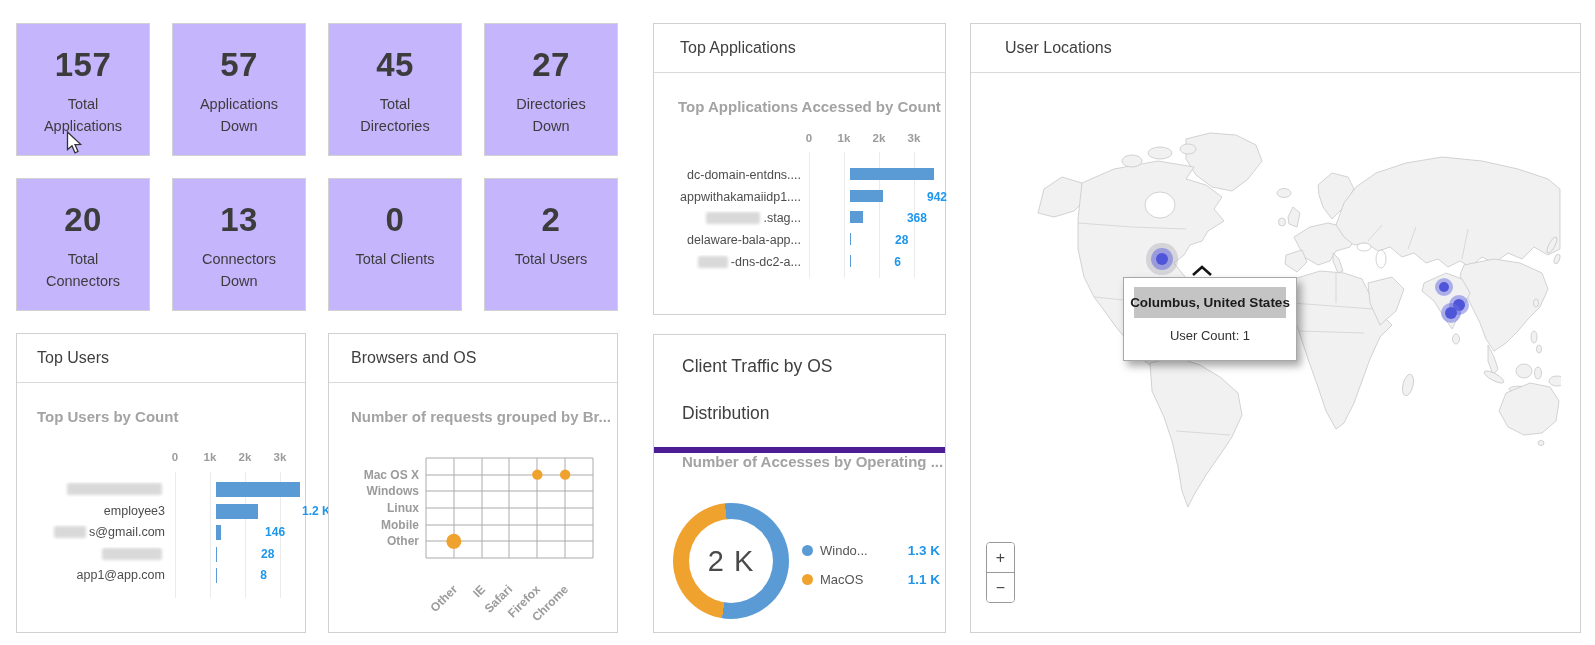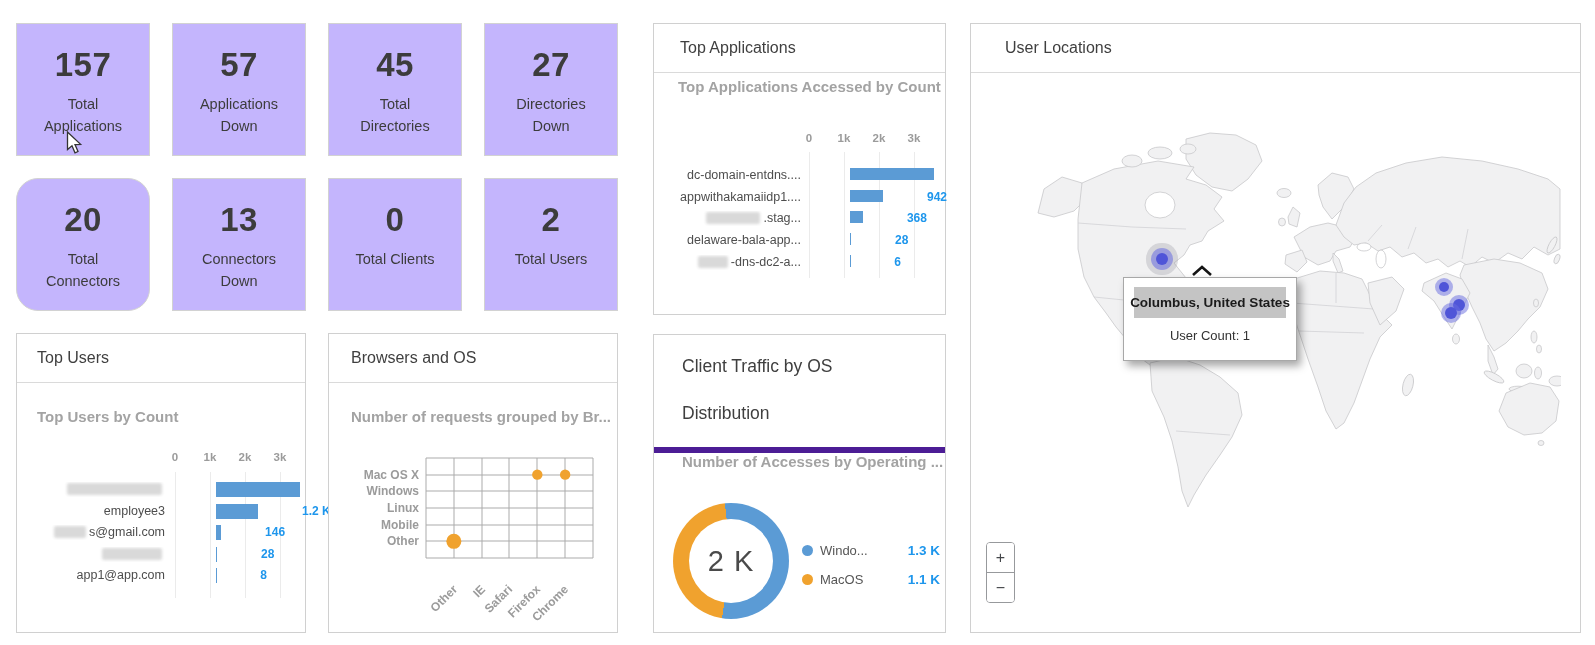--- a/index.html
+++ b/index.html
@@ -80,42 +80,42 @@
     <div class="lbl"><span>Applications</span><br><span>Down</span></div>
   </div>
   <div class="card" style="left:328px;top:23px;">
     <div class="num">45</div>
     <div class="lbl"><span>Total</span><br><span>Directories</span></div>
   </div>
   <div class="card" style="left:484px;top:23px;">
     <div class="num">27</div>
     <div class="lbl"><span>Directories</span><br><span>Down</span></div>
   </div>
-  <div class="card" style="left:16px;top:178px;border-radius:22px;">
+  <div class="card" style="left:16px;top:178px;">
     <div class="num">20</div>
     <div class="lbl"><span>Total</span><br><span>Connectors</span></div>
   </div>
   <div class="card" style="left:172px;top:178px;">
     <div class="num">13</div>
     <div class="lbl"><span>Connectors</span><br><span>Down</span></div>
   </div>
   <div class="card" style="left:328px;top:178px;">
     <div class="num">0</div>
     <div class="lbl"><span>Total Clients</span></div>
   </div>
   <div class="card" style="left:484px;top:178px;">
     <div class="num">2</div>
     <div class="lbl"><span>Total Users</span></div>
   </div>
 
   <div class="panel" id="panel-ta" style="left:653px;top:23px;width:293px;height:292px;">
     <div class="phead">
         <span>Top Applications</span>
       </div>
-    <div class="sub" style="left:24px;top:54px;">Top Applications Accessed by Count</div>
+    <div class="sub" style="left:24px;top:74px;">Top Applications Accessed by Count</div>
     <span class="tick" style="left:155px;top:108px;">0</span>
     <span class="tick" style="left:190px;top:108px;">1k</span>
     <span class="tick" style="left:225px;top:108px;">2k</span>
     <span class="tick" style="left:260px;top:108px;">3k</span>
     <div class="vgrid" style="left:155px;top:128px;height:126px;"></div>
     <div class="vgrid" style="left:190px;top:128px;height:126px;"></div>
     <div class="vgrid" style="left:225px;top:128px;height:126px;"></div>
     <div class="vgrid" style="left:260px;top:128px;height:126px;"></div>
     <div class="hrow" style="top:144px;">
       <div class="hlab"><span>dc-domain-entdns....</span></div>

